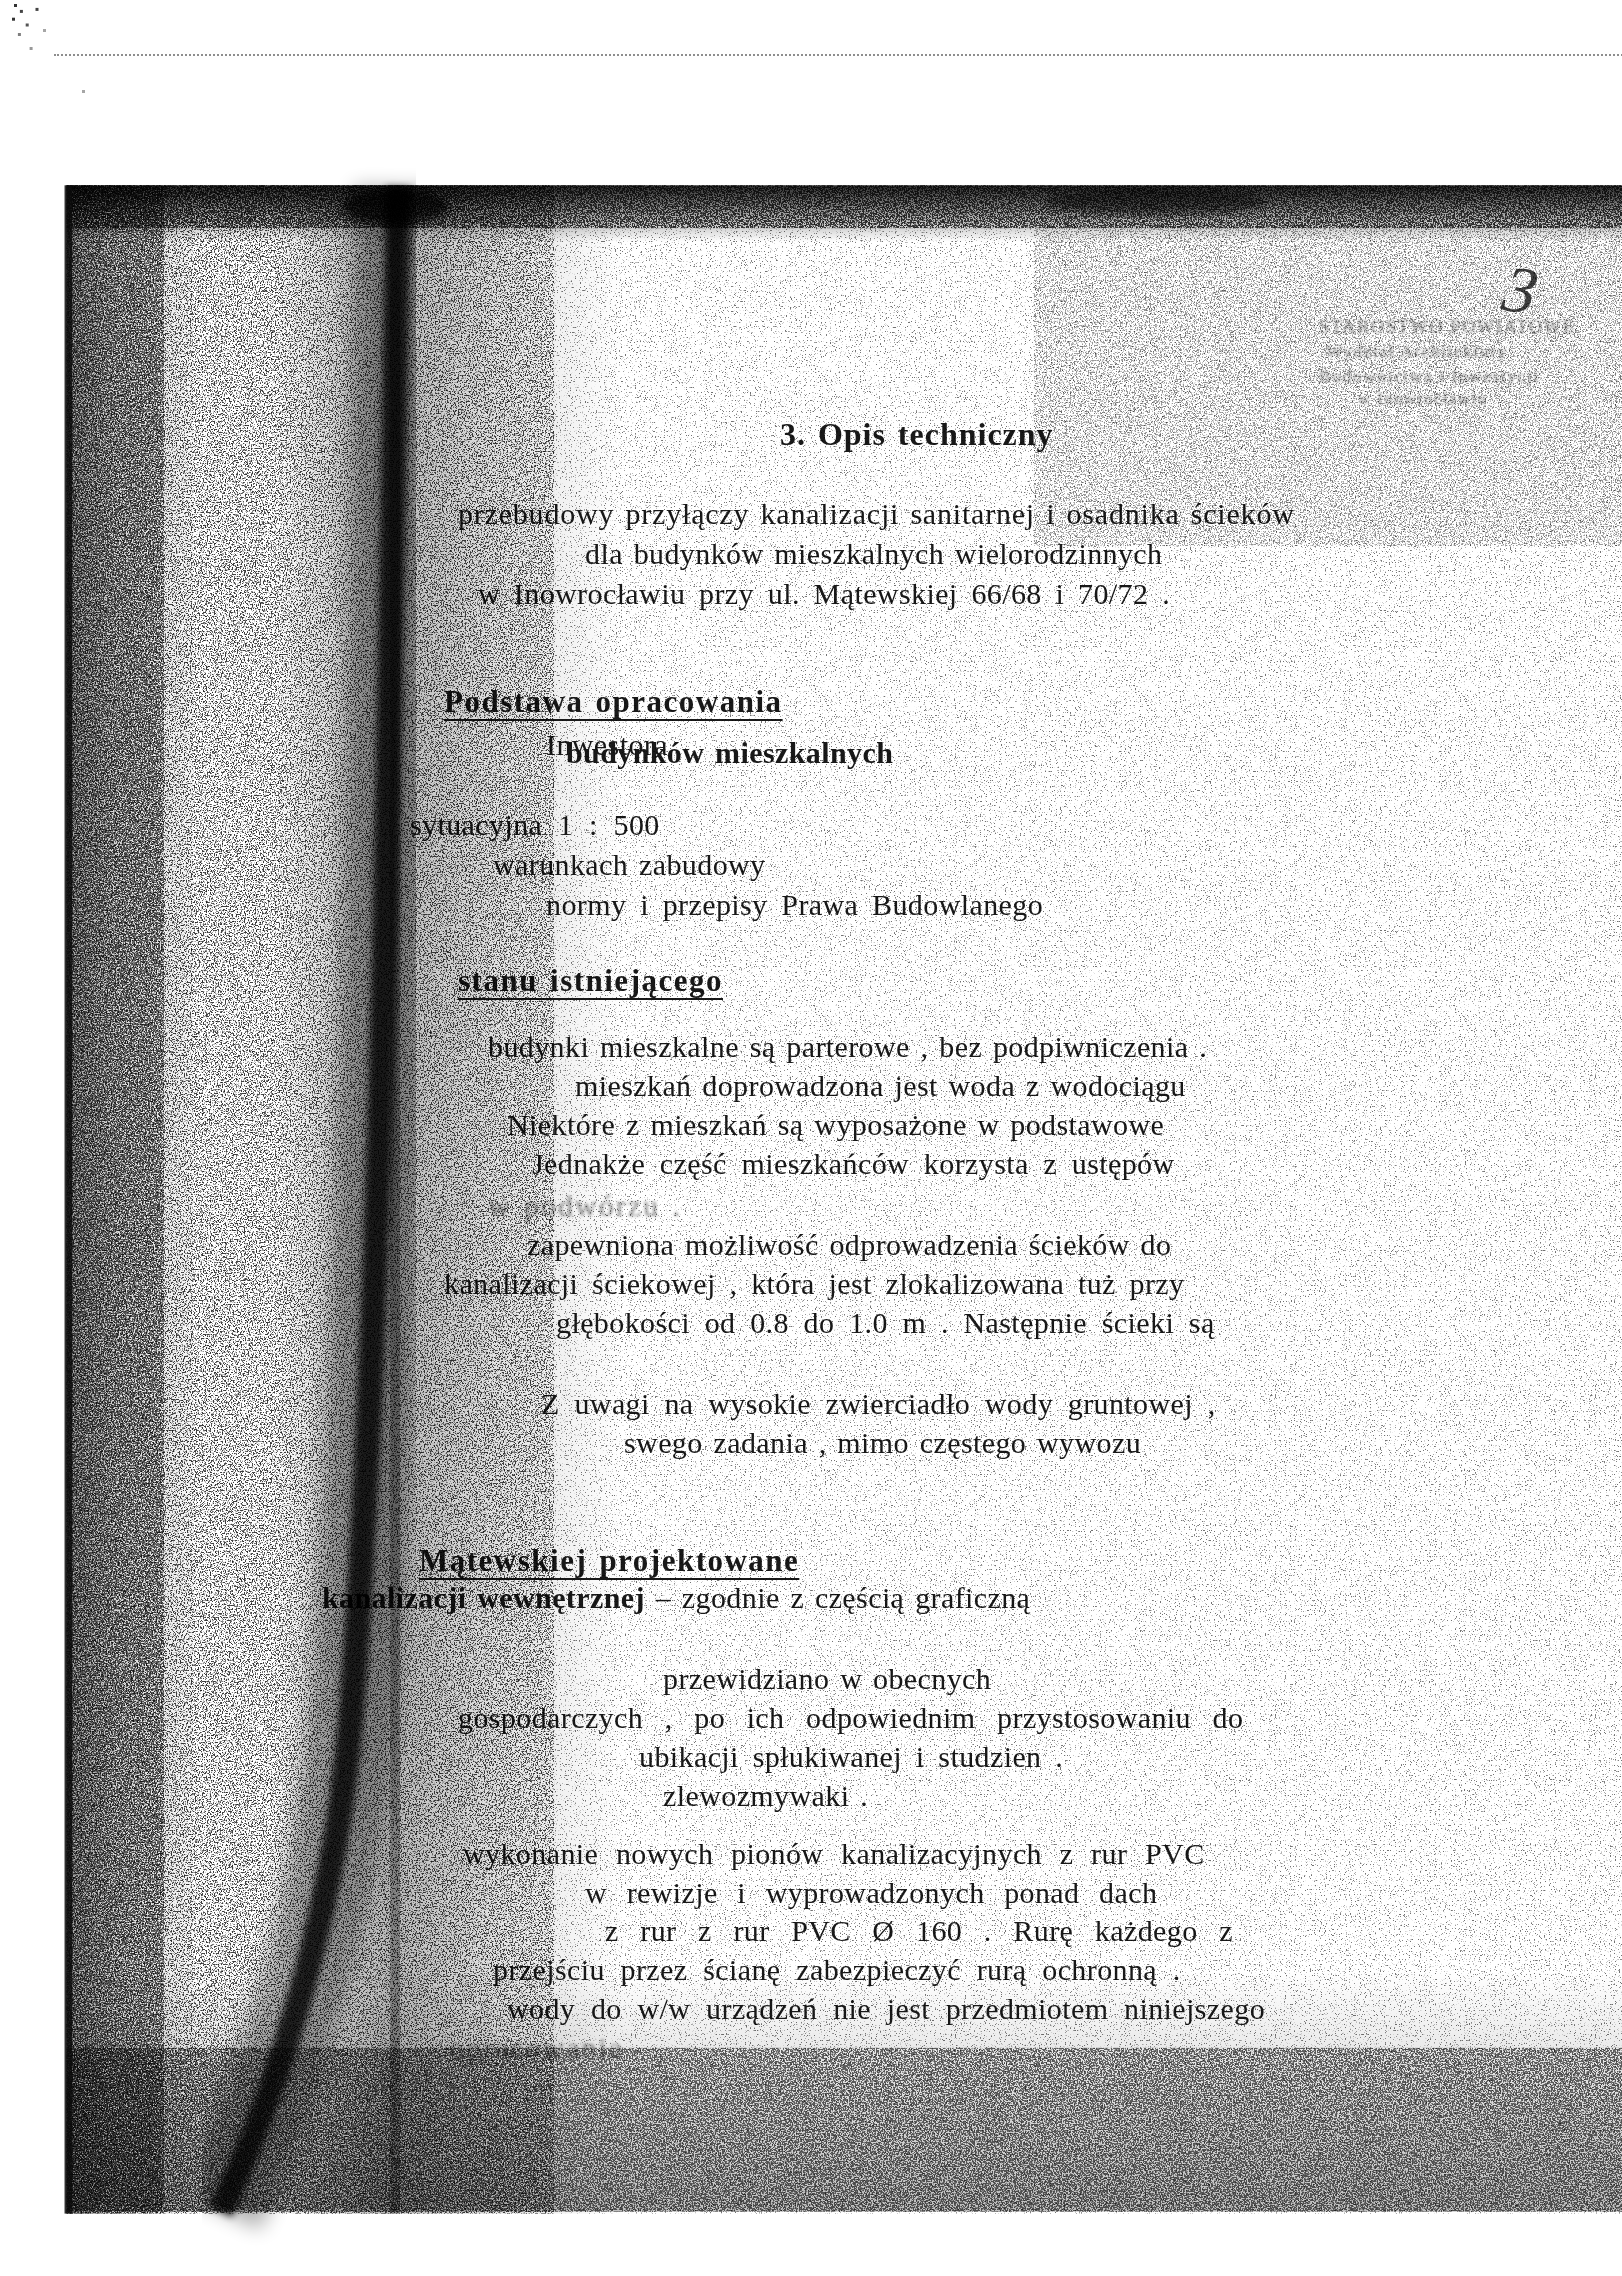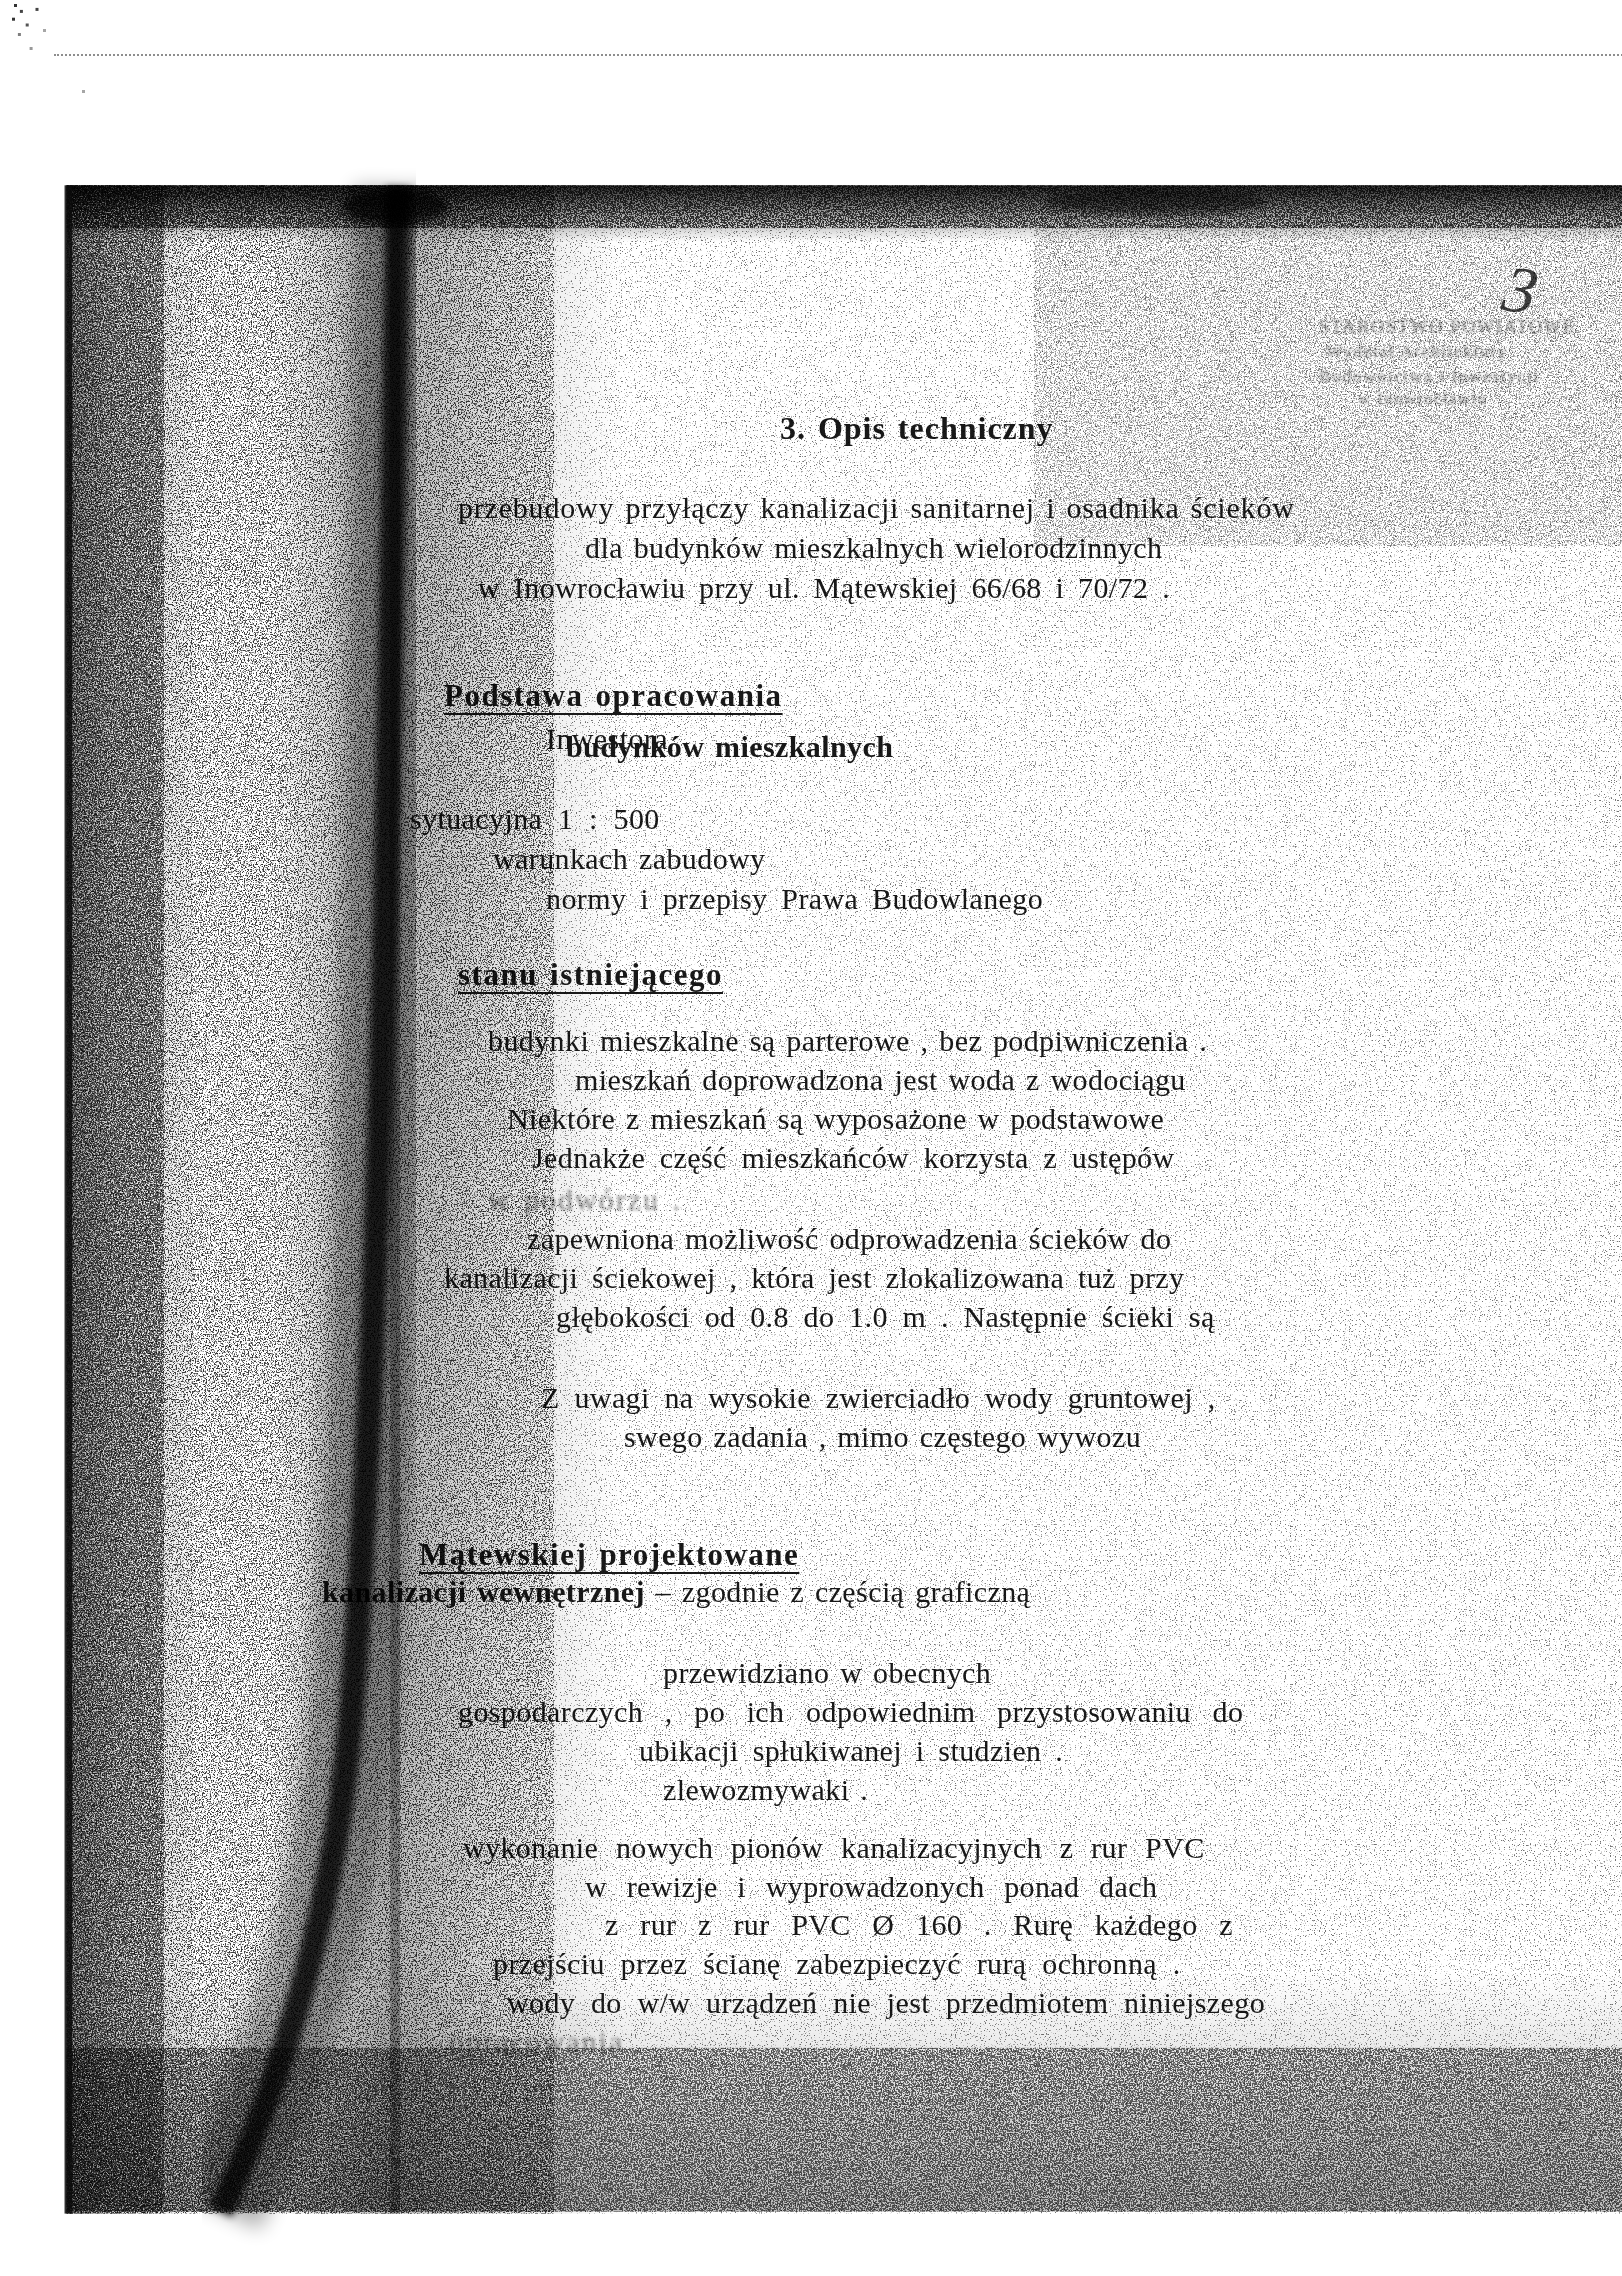--- a/index.html
+++ b/index.html
@@ -14,21 +14,21 @@
   }
   .corner-ink{
     position:absolute;left:13.7px;top:3.9px;width:2.9px;height:2.9px;background:#333;
     box-shadow:5.9px 5.9px 0 #444, -2px 13.7px 0 #333, 11.7px 19.5px 0 #555, 21.5px 3.9px 0 #444,
                3.9px 29px 0 rgba(0,0,0,.5), 29px 25px 0 rgba(0,0,0,.35), 15.6px 43px 0 rgba(0,0,0,.4),
                68px 86px 0 rgba(0,0,0,.35);
   }
   .txt{position:absolute;inset:0;color:#191919;filter:blur(0.4px);}
   .tl{
     position:absolute;font-size:30px;letter-spacing:0.4px;word-spacing:2.9px;
-    white-space:nowrap;line-height:1;
+    white-space:nowrap;line-height:1;margin-top:6px;
   }
   .h{
     font-weight:bold;font-size:31px;letter-spacing:1.5px;
     text-decoration:underline;text-decoration-thickness:2.4px;text-underline-offset:6.8px;
   }
   .title{font-weight:bold;font-size:32px;letter-spacing:1px;}
   .b{font-weight:bold;}
   .garbled{filter:blur(1.4px);opacity:.5;letter-spacing:2px;}
   .stamp-line{
     position:absolute;color:#3a3a3a;opacity:.55;filter:blur(1px);

